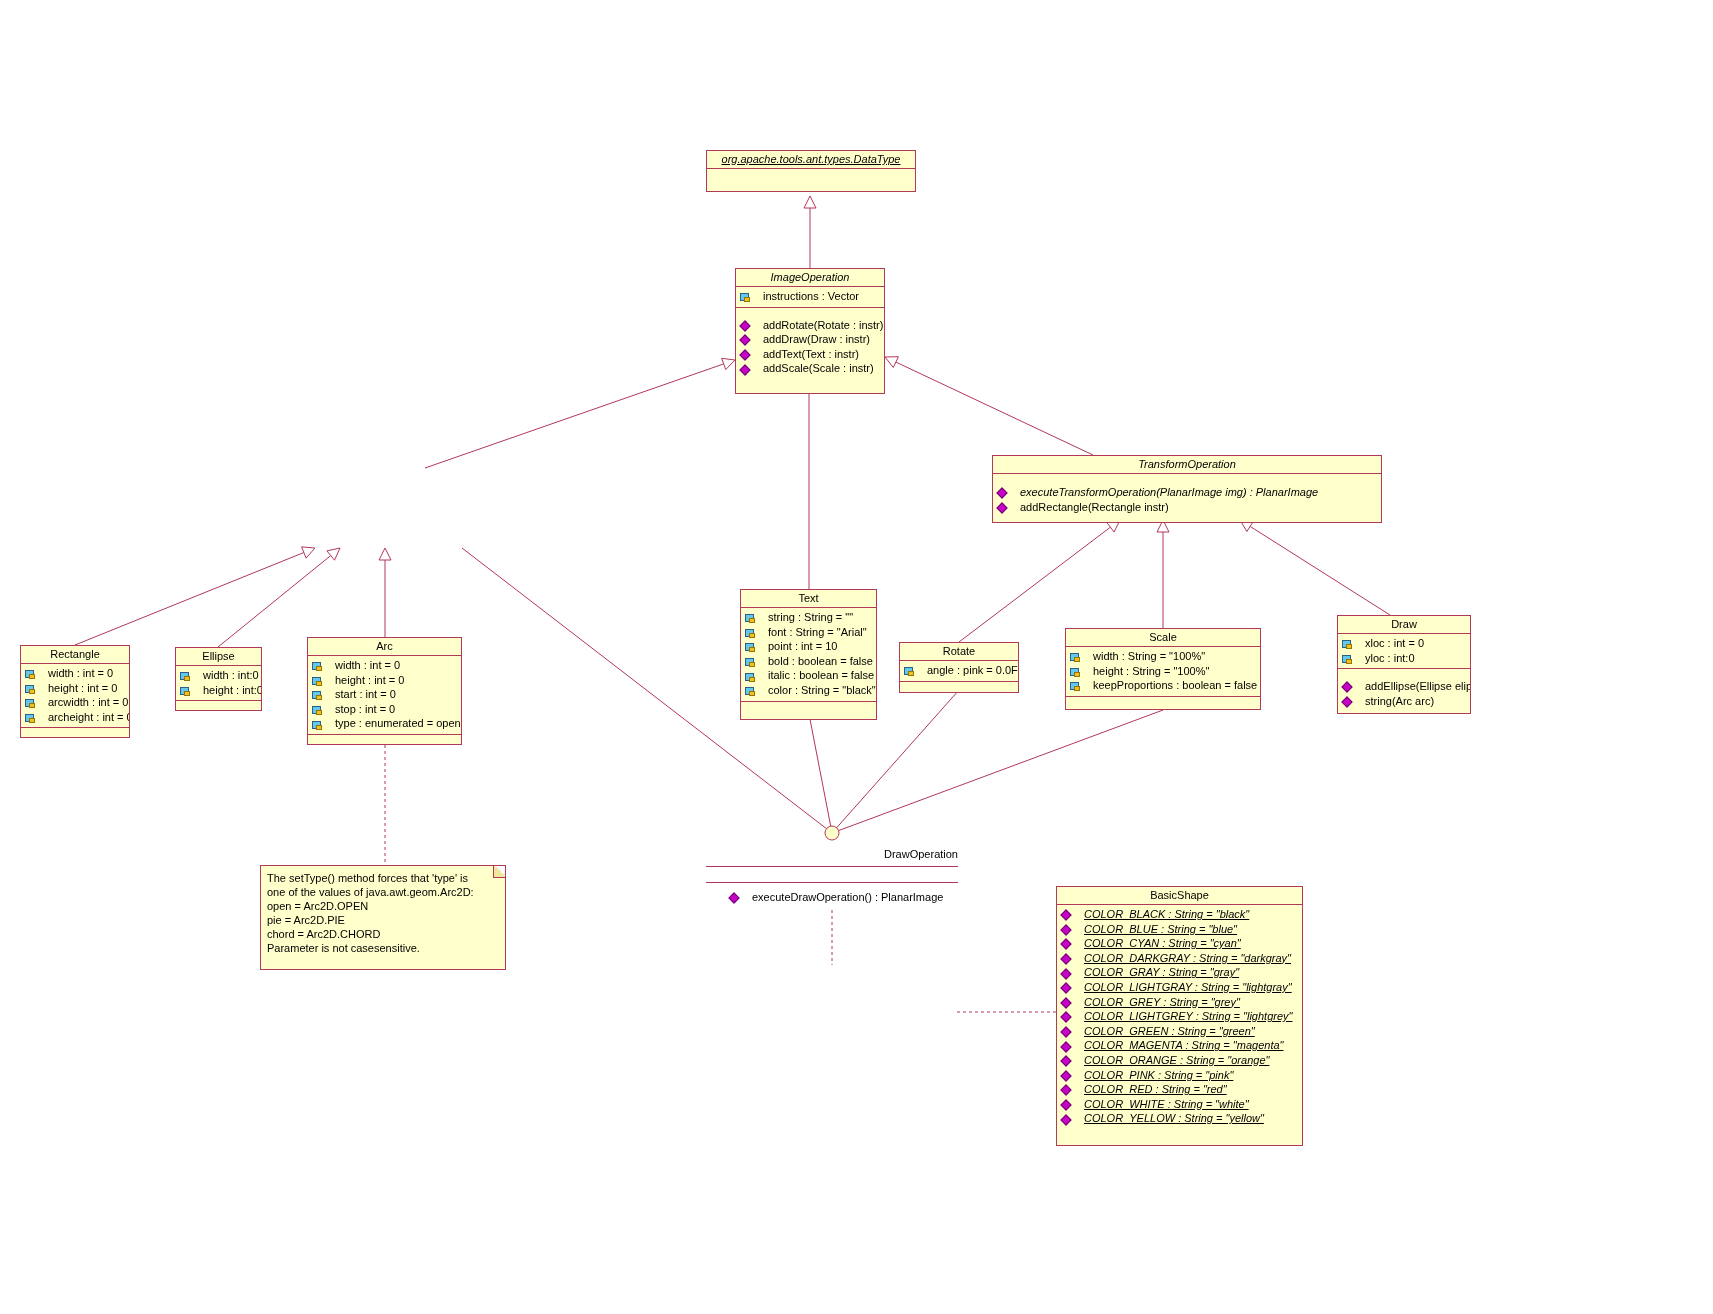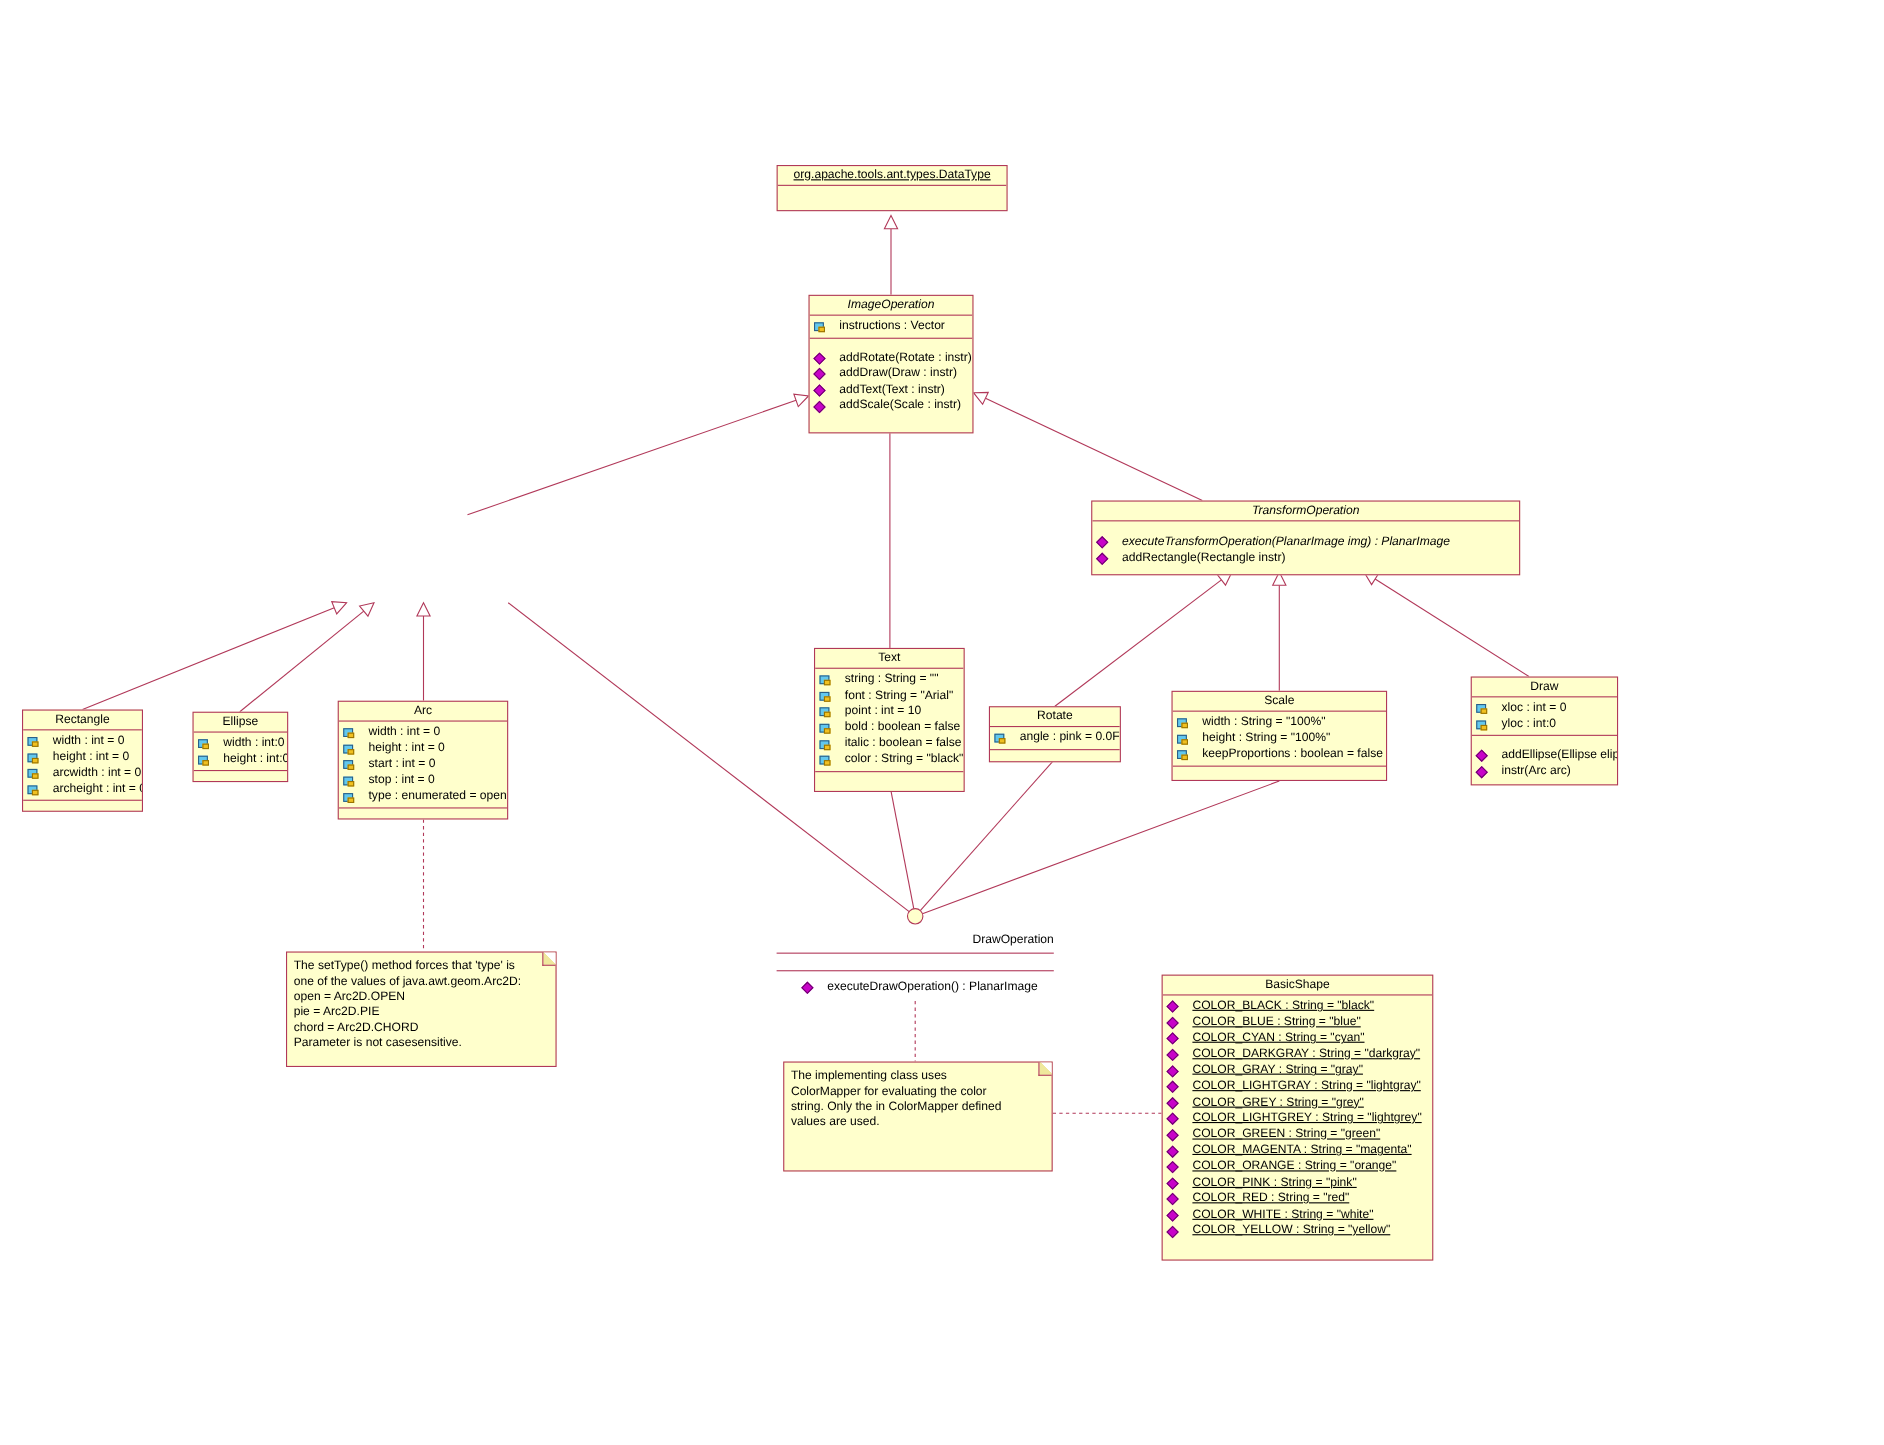--- a/index.html
+++ b/index.html
@@ -8,21 +8,21 @@
   }
   *{box-sizing:border-box;}
   html,body{margin:0;padding:0;background:#FFFFFF;}
   body{font-family:"Liberation Sans", sans-serif;color:#000;}
   .canvas{position:relative;width:1713px;height:1314px;background:#FFFFFF;overflow:hidden;}
   svg.edges{position:absolute;left:0;top:0;width:1713px;height:1314px;}
 
   .uml-class{position:absolute;background:var(--fill);border:1px solid var(--line);font-size:11px;line-height:14px;overflow:hidden;}
   .ttl{text-align:center;padding:1px 2px 2px;white-space:nowrap;overflow:hidden;}
   .it{font-style:italic;}
-  .un{text-decoration:underline;}
+  .un{text-decoration:underline;font-style:italic;}
   .cmp{border-top:1px solid var(--line);padding:2px 2px 3px 3px;overflow:hidden;}
   .uml-row{display:flex;align-items:center;gap:14px;line-height:14.6px;white-space:nowrap;}
   .rowtext{white-space:nowrap;}
   .ic{width:10px;height:10px;flex:0 0 10px;position:relative;display:inline-block;}
   .ic-op::before{content:"";position:absolute;left:2px;top:2px;width:6px;height:6px;background:#C803C8;border:1px solid #6E026E;transform:rotate(45deg);}
   .ic-attr::before{content:"";position:absolute;left:1px;top:2px;width:7px;height:6px;background:#62C8EE;border:1px solid #2B5F87;}
   .ic-attr::after{content:"";position:absolute;left:5px;top:6px;width:4px;height:3px;background:#F0C020;border:1px solid #9A7400;}
 
   .note{position:absolute;background:var(--fill);border:1px solid var(--line);font-size:11px;line-height:14px;padding:5px 6px 4px 6px;overflow:hidden;}
   .note .fold{position:absolute;top:-1px;right:-1px;width:13px;height:13px;
@@ -293,21 +293,21 @@
           <span class="rowtext">yloc : int:0</span>
         </div>
       </div>
     <div class="cmp" style="padding-top:10px;padding-bottom:5px;">
         <div class="uml-row">
           <span class="ic ic-op"></span>
           <span class="rowtext">addEllipse(Ellipse elip)</span>
         </div>
         <div class="uml-row">
           <span class="ic ic-op"></span>
-          <span class="rowtext">instr(Arc arc)</span>
+          <span class="rowtext">string(Arc arc)</span>
         </div>
       </div>
   </div>
 
   <div class="uml-class" style="left:1056px;top:886px;width:247px;">
     <div class="ttl">BasicShape</div>
     <div class="cmp" style="padding-bottom:19px;">
         <div class="uml-row">
           <span class="ic ic-op"></span>
           <span class="rowtext un">COLOR_BLACK : String = "black"</span>
@@ -388,23 +388,14 @@
     <div>
         <div>The setType() method forces that 'type' is</div>
         <div>one of the values of java.awt.geom.Arc2D:</div>
         <div>open = Arc2D.OPEN</div>
         <div>pie = Arc2D.PIE</div>
         <div>chord = Arc2D.CHORD</div>
         <div>Parameter is not casesensitive.</div>
       </div>
   </div>
 
-  <div class="note" style="left:712px;top:965px;width:245px;height:100px;">
-    <span class="fold"></span>
-    <div>
-        <div>The implementing class uses</div>
-        <div>ColorMapper for evaluating the color</div>
-        <div>string. Only the in ColorMapper defined</div>
-        <div>values are used.</div>
-      </div>
-  </div>
 
 </div>
 
 </body></html>

